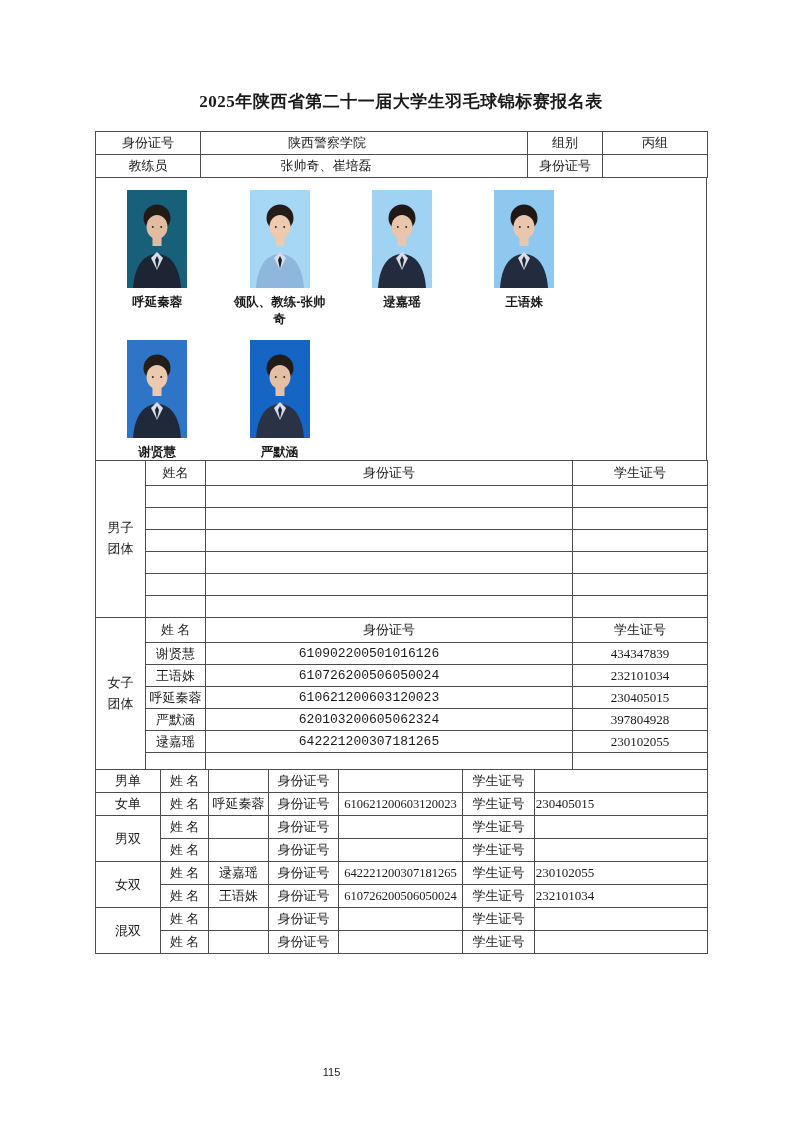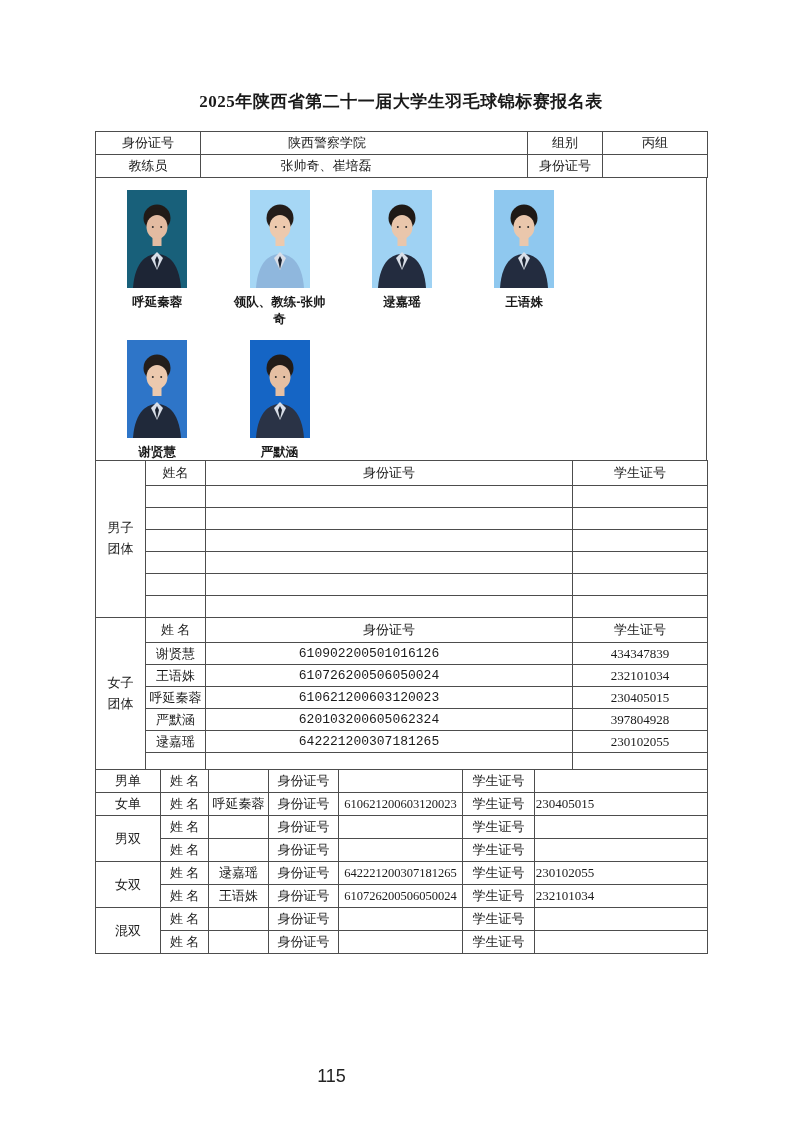--- a/index.html
+++ b/index.html
@@ -50,21 +50,21 @@
   .group-label { font-size:13px; line-height:1.6; white-space:normal; }
   .team-table td.idcell { padding-right:40px;font-family:Liberation Mono, monospace; }
 
   
   .events-table td { height:23px; }
   .events-table td.sidval { padding-right:112px; }
   .events-table td.idval { font-size:12.5px; }
 
   .page-number {
     position:absolute; top:1066px; left:0; width:663px; text-align:center;
-    font-family:"Liberation Sans","DejaVu Sans",sans-serif; font-size:18px;
+    font-family:"Liberation Sans","DejaVu Sans",sans-serif; font-size:11px;
     color:#222;
   }
 </style>
 </head>
 <body>
 
 <div class="sheet">
 
   <h1 class="doc-title">2025年陕西省第二十一届大学生羽毛球锦标赛报名表</h1>
 

